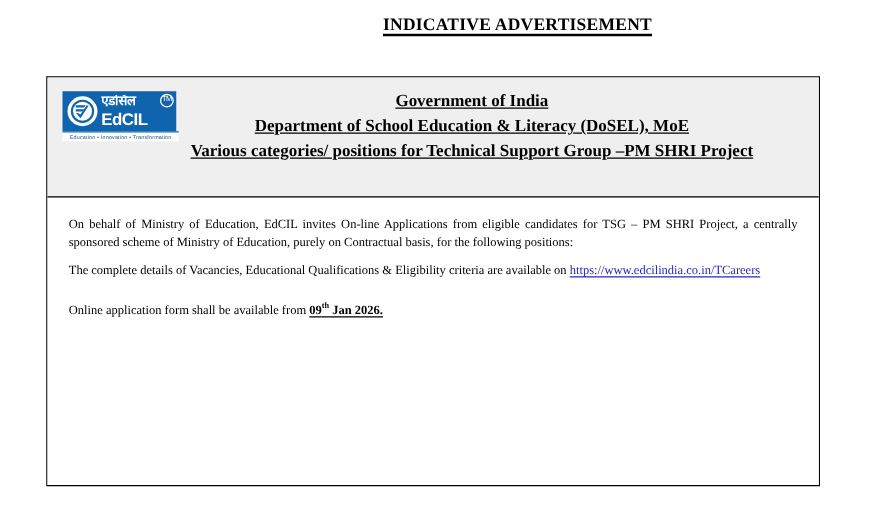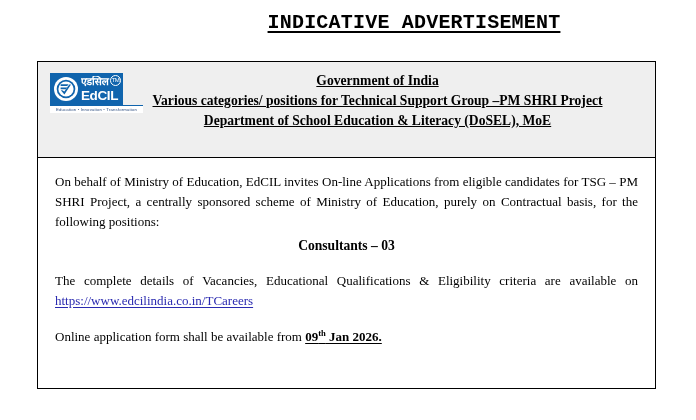--- a/index.html
+++ b/index.html
@@ -21,27 +21,26 @@
     position: absolute;
     left: 0;
     top: 11px;
     width: 696px;
     text-align: center;
     padding-left: 132px;
     box-sizing: border-box;
   }
   .page-title {
     display: inline-block;
-    font-size: 20px;
+    font-size: 14px;
     font-weight: bold;
     letter-spacing: 0.2px;
     text-decoration: underline;
     text-underline-offset: 3px;
     text-decoration-thickness: 1.6px;
-    font-family: Liberation Mono, monospace;
   }
 
   
   .doc-table {
     position: absolute;
     left: 37px;
     top: 61px;
     width: 619px;
     border: 1.4px solid #000000;
     box-sizing: border-box;
@@ -60,21 +59,21 @@
 
   
   .logo {
     position: absolute;
     left: 12px;
     top: 11px;
     width: 93px;
   }
   .logo-main {
     background: #1064ad;
-    width: 73px;
+    width: 91px;
     height: 32px;
     position: relative;
     box-sizing: border-box;
     display: flex;
     align-items: center;
     overflow: hidden;
   }
   .logo-mark {
     width: 24px;
     height: 24px;
@@ -154,21 +153,21 @@
   .header-lines div { white-space: nowrap; }
 
   
   .body-cell {
     padding: 14px 17px 22px 17px;
     box-sizing: border-box;
     background: #ffffff;
     min-height: 230px;
   }
   .para {
-    font-size: 13px;
+    font-size: 10px;
     line-height: 1.52;
     text-align: justify;
     margin: 0 0 15px 0;
   }
   .para-positions { margin-bottom: 7px; }
   .consultants {
     text-align: center;
     font-weight: bold;
     font-size: 13.6px;
     margin: 0 0 17px 0;
@@ -220,30 +219,29 @@
           <span class="logo-hindi">एडसिल</span>
           <span class="logo-latin">EdCIL</span>
         </div>
         <span class="logo-tm">TM</span>
       </div>
       <div class="logo-tagline">Education • Innovation • Transformation</div>
     </div>
 
     <div class="header-lines">
       <div>Government of India</div>
+      <div>Department of School Education &amp; Literacy (DoSEL), MoE</div>
       <div>Various categories/ positions for Technical Support Group –PM SHRI Project</div>
-      <div>Department of School Education &amp; Literacy (DoSEL), MoE</div>
     </div>
   </div>
 
   <div class="body-cell">
 
     <p class="para para-positions">On behalf of Ministry of Education, EdCIL invites On-line Applications from eligible candidates for TSG – PM SHRI Project, a centrally sponsored scheme of Ministry of Education, purely on Contractual basis, for the following positions:</p>
 
-    <p class="consultants">Consultants – 03</p>
 
     <p class="para para-link"><span>The complete details of Vacancies, Educational Qualifications &amp; Eligibility criteria are available on </span><a class="doc-link" href="#">https://www.edcilindia.co.in/TCareers</a></p>
 
     <p class="para para-date"><span>Online  application form shall be available from </span><span class="date-strong"><span>09</span><sup>th</sup><span> Jan 2026.</span></span></p>
 
 
   </div>
 </div>
 
 </body></html>

